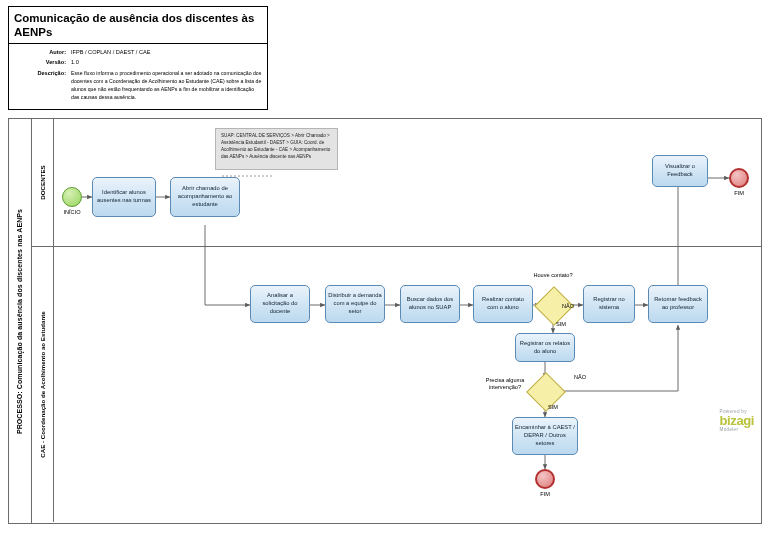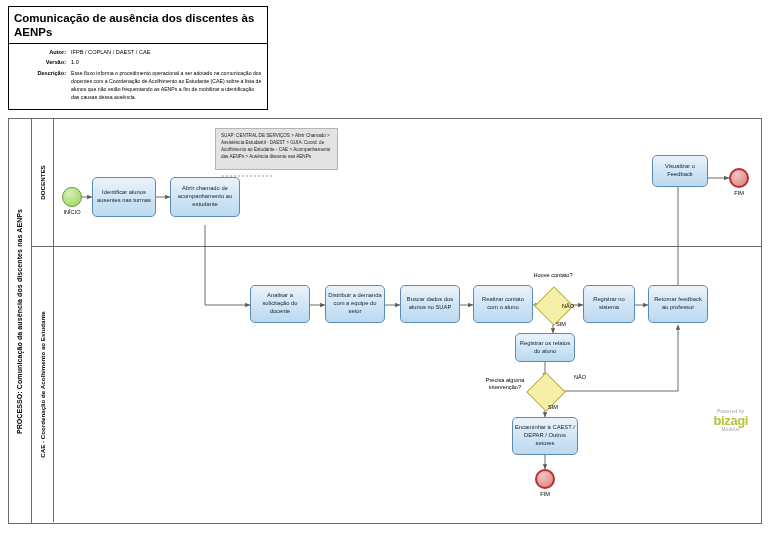--- a/index.html
+++ b/index.html
@@ -39,21 +39,21 @@
       background:radial-gradient(circle at 35% 30%,#f3c4c4,#e07a7a);}
   .lbl{position:absolute;font-size:5.6px;text-align:center;line-height:1.3;}
 
   .note{position:absolute;background:#e3e3e3;border:1px solid #b5b5b5;font-size:4.6px;
         line-height:1.5;padding:4px 5px;box-sizing:border-box;color:#222;}
 
   
   svg.wires{position:absolute;left:0;top:0;width:768px;height:547px;pointer-events:none;}
 
   
-  .logo{position:absolute;right:20px;bottom:6px;text-align:center;}
+  .logo{position:absolute;right:14px;bottom:6px;text-align:left;}
   .logo .pw{font-size:4.6px;color:#9aa0a6;letter-spacing:.3px;}
   .logo .bz{font-size:13px;color:#b9c23a;font-weight:bold;letter-spacing:-.4px;line-height:1;}
   .logo .md{font-size:4.6px;color:#9aa0a6;letter-spacing:.3px;}
 </style>
 </head>
 <body>
 
 <div id="root">
 
   <div class="hdr">

